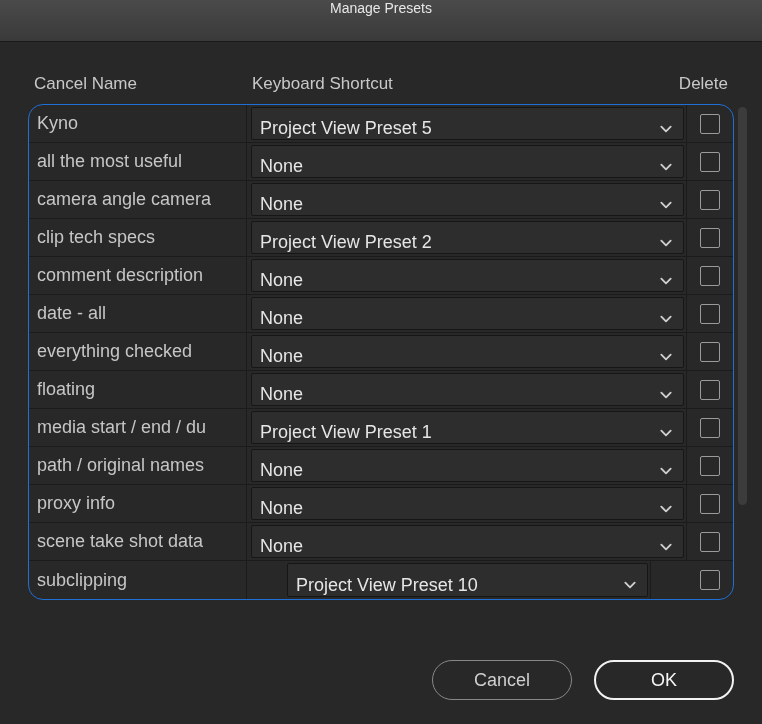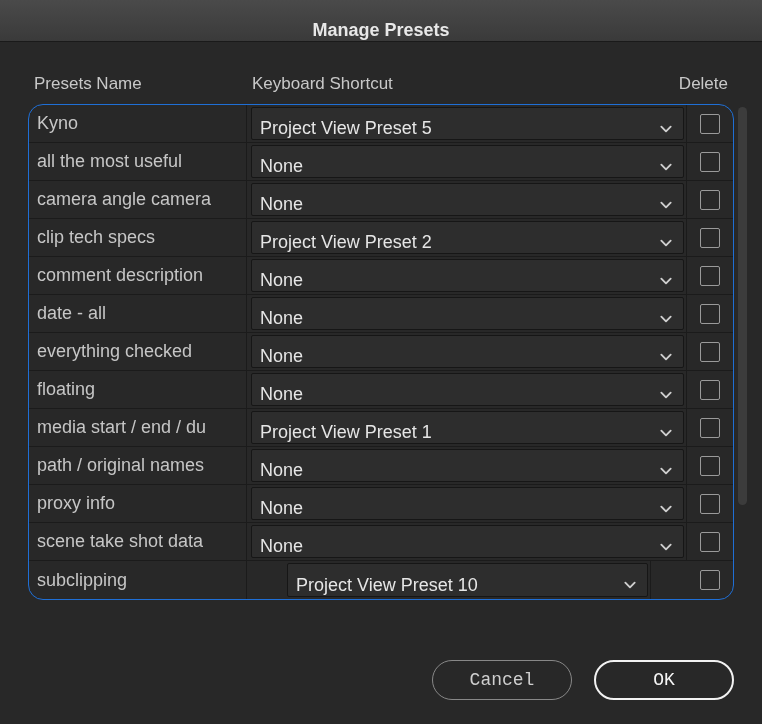--- a/index.html
+++ b/index.html
@@ -9,25 +9,25 @@
     font-family: -apple-system, "Helvetica Neue", Arial, sans-serif;
     background: #232323;
     color: #b8b8b8;
     overflow: hidden;
   }
   .titlebar {
     height: 42px;
     background: linear-gradient(#4a4a4a, #3a3a3a);
     border-bottom: 1px solid #1a1a1a;
     display: flex;
-    align-items: flex-end;
+    align-items: flex-start;
     justify-content: center;
-    font-size: 18px;
+    font-size: 14px;
     color: #e8e8e8;
-    font-weight: 700;
+    font-weight: 400;
   }
   .dialog-body {
     background: #282828;
     padding: 32px 28px 24px 28px;
     height: calc(724px - 42px);
     display: flex;
     flex-direction: column;
   }
   .headers {
     display: grid;
@@ -108,21 +108,20 @@
     height: 398px;
     background: #3c3c3c;
     border-radius: 5px;
   }
   .footer {
     margin-top: auto;
     display: flex;
     justify-content: flex-end;
     gap: 22px;
     padding-top: 28px;
-    font-family: Liberation Mono, monospace;
   }
   .btn {
     min-width: 140px;
     height: 40px;
     border-radius: 20px;
     font-size: 18px;
     display: flex;
     align-items: center;
     justify-content: center;
     cursor: default;
@@ -140,21 +139,21 @@
 </head>
 <body>
 
 <div class="titlebar">
   <span>Manage Presets</span>
 </div>
 
 <div class="dialog-body">
 
   <div class="headers">
-    <div>Presets Name</div>
+    <div>Cancel Name</div>
     <div>Keyboard Shortcut</div>
     <div class="delete-h">Delete</div>
   </div>
 
   <div class="table-wrap">
     <div class="rows" id="rows">
         <div class="row">
           <div class="cell-name">
             <span>Kyno</span>
           </div>

